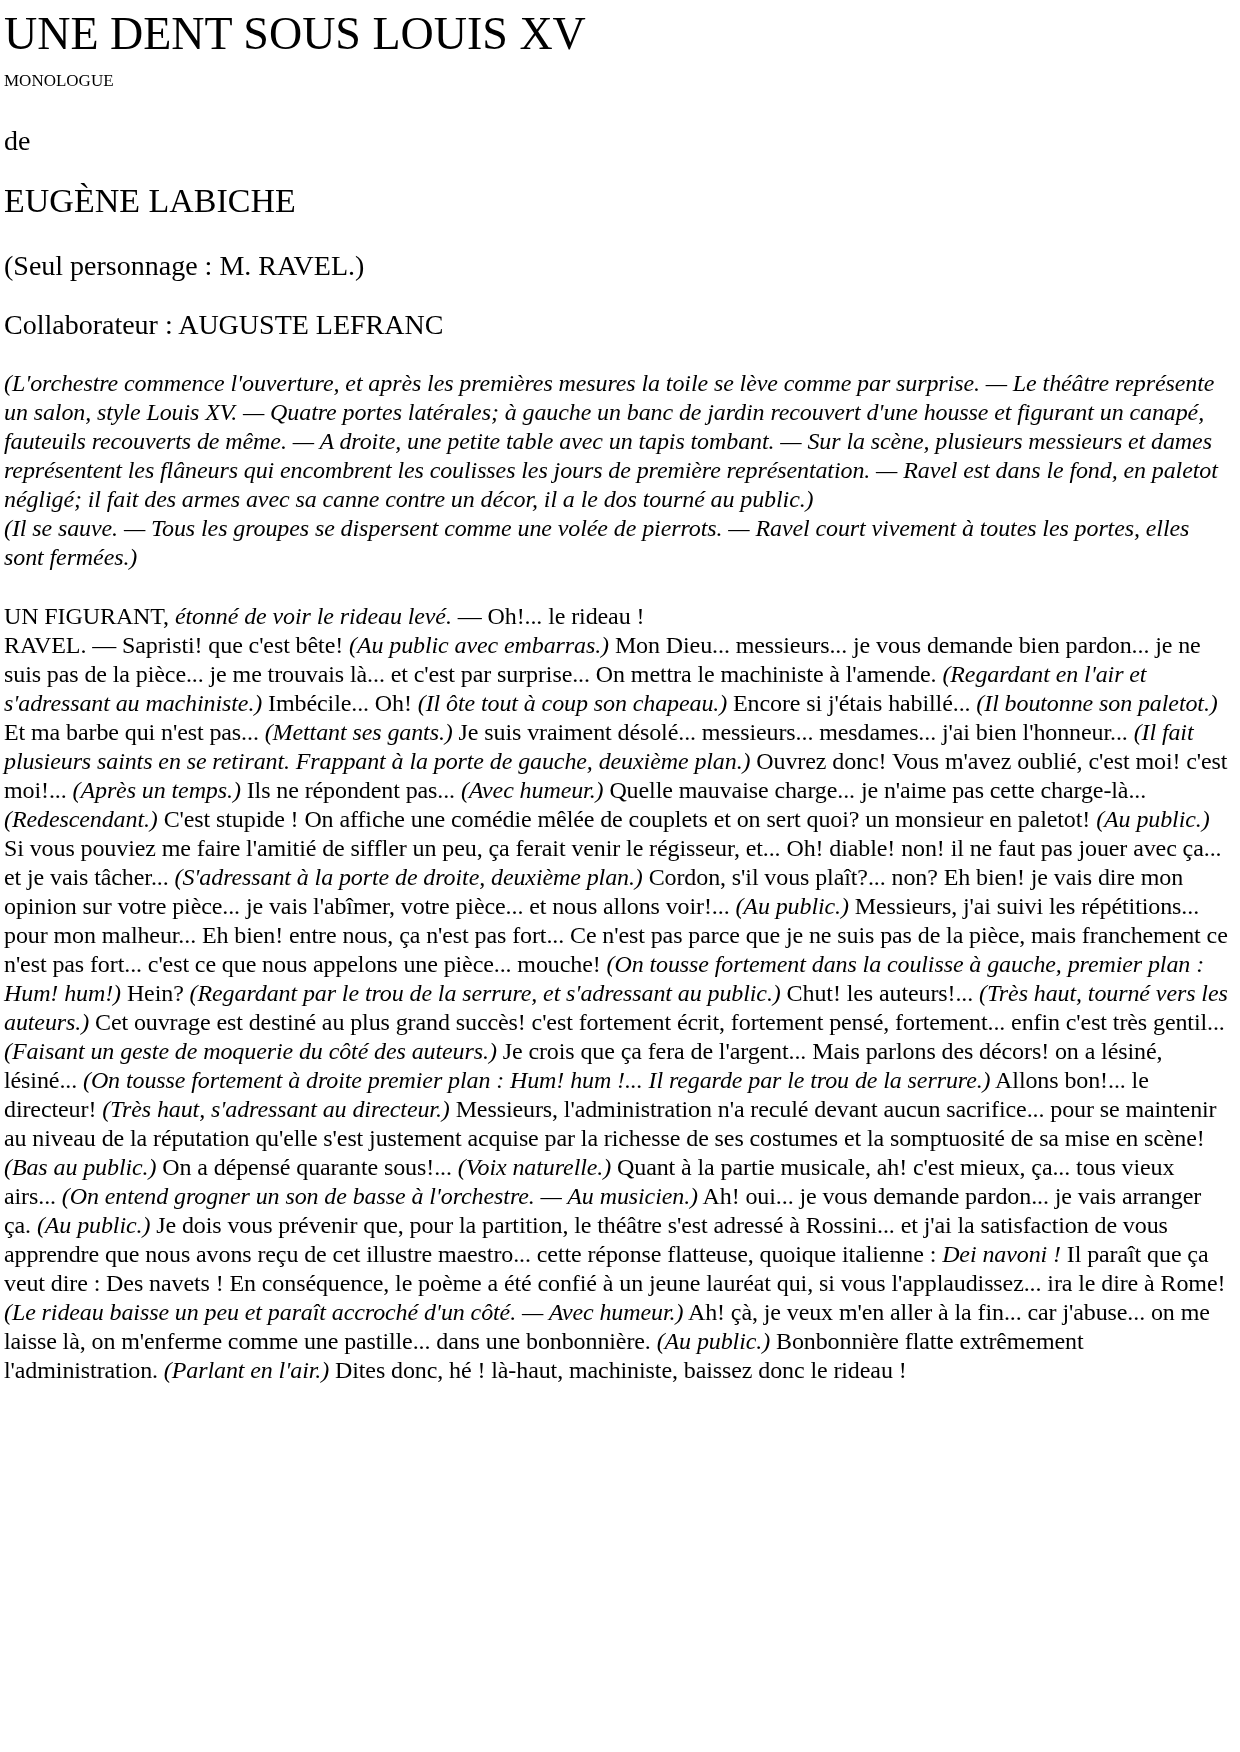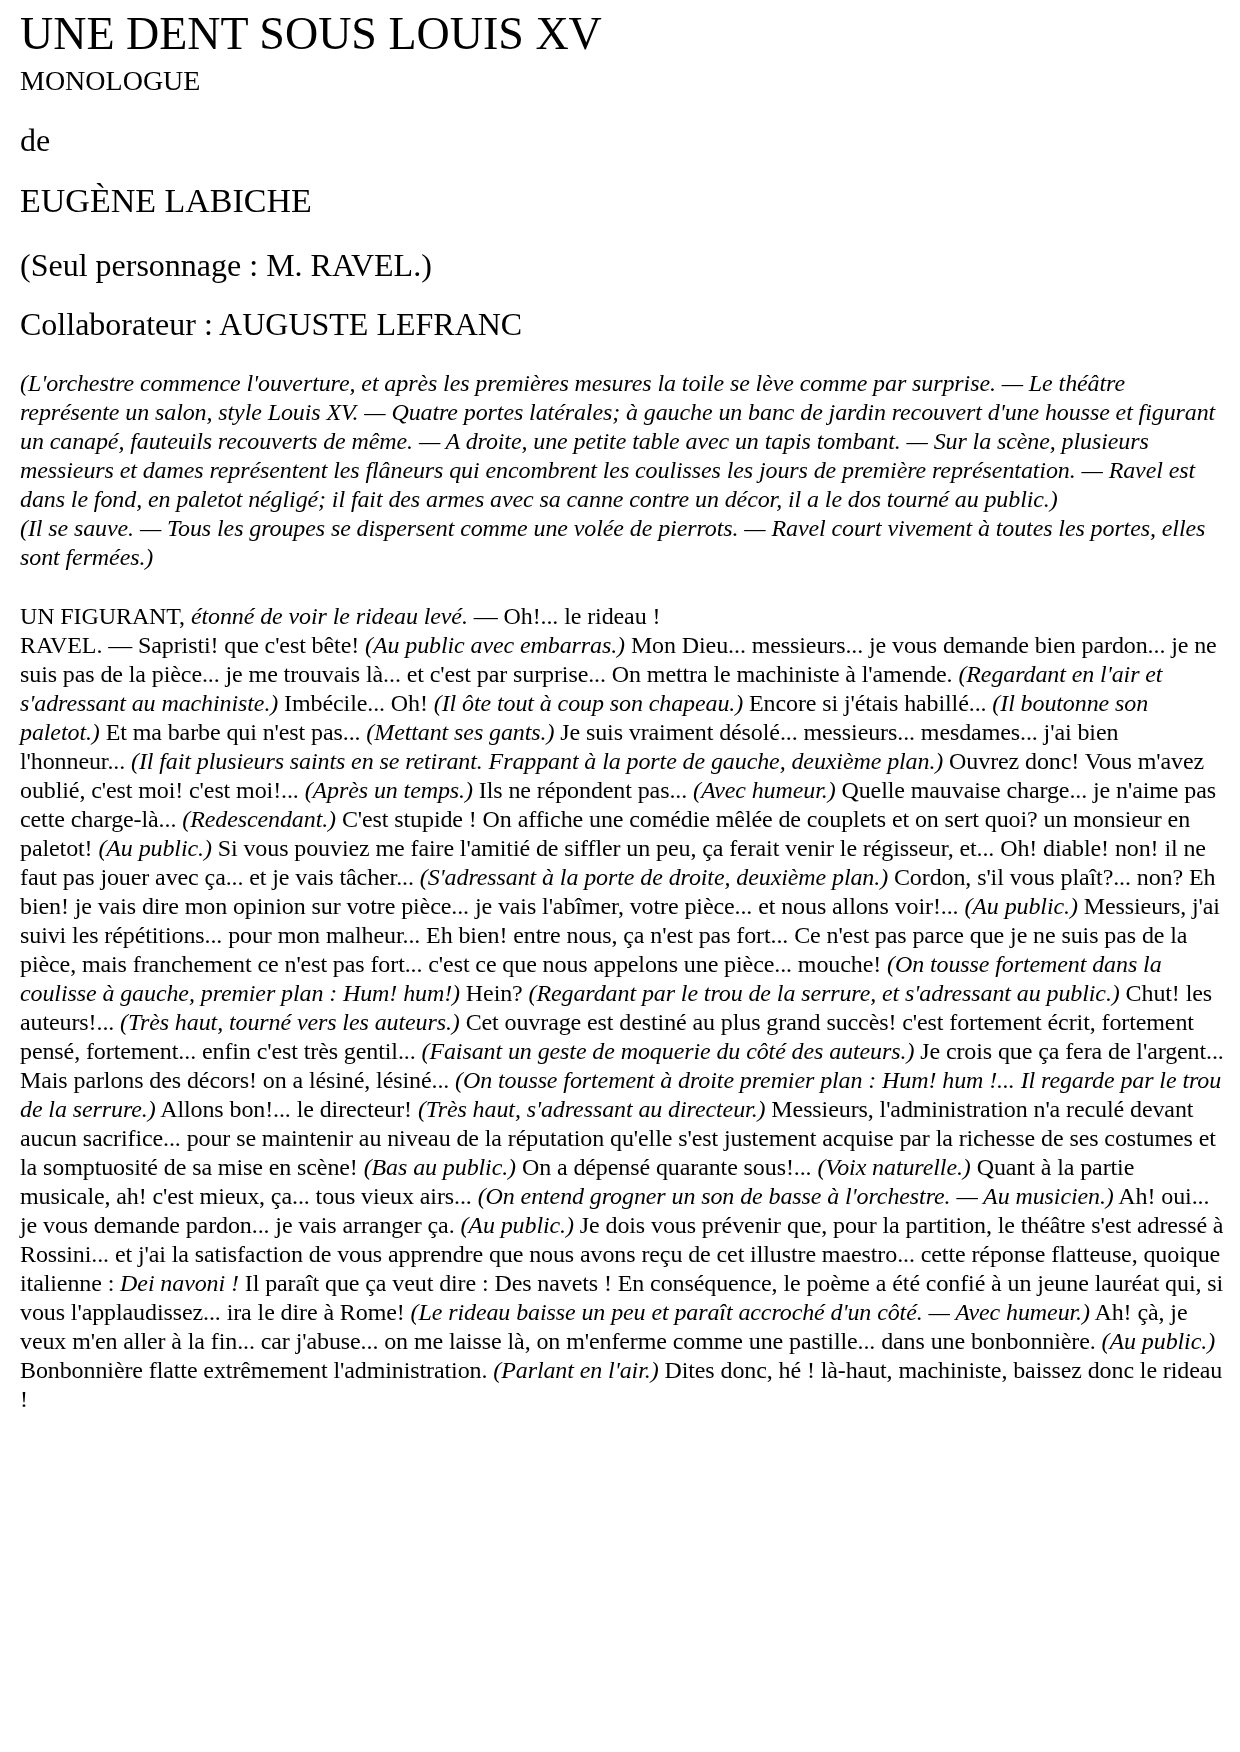--- a/index.html
+++ b/index.html
@@ -6,36 +6,36 @@
     margin: 0;
     padding: 0;
     background: #ffffff;
     color: #000000;
   }
   body {
     width: 1240px;
     font-family: "Liberation Serif", "DejaVu Serif", serif;
   }
   .page {
-    padding: 4px 12px 20px 20px;
+    padding: 4px 12px 20px 4px;
   }
   h1.title {
     font-size: 46px;
     font-weight: 400;
     line-height: 52px;
     margin: 4px 0 0 0;
     letter-spacing: 0;
   }
   .subtitle {
-    font-size: 28px;
+    font-size: 17px;
     line-height: 30px;
     margin: 6px 0 0 0;
   }
   p.hline {
-    font-size: 32px;
+    font-size: 28px;
     line-height: 29px;
     margin: 30px 0 0 0;
   }
   h2.author {
     font-size: 34px;
     font-weight: 400;
     line-height: 40px;
     margin: 26px 0 0 0;
   }
   .body-paragraphs p.para {

